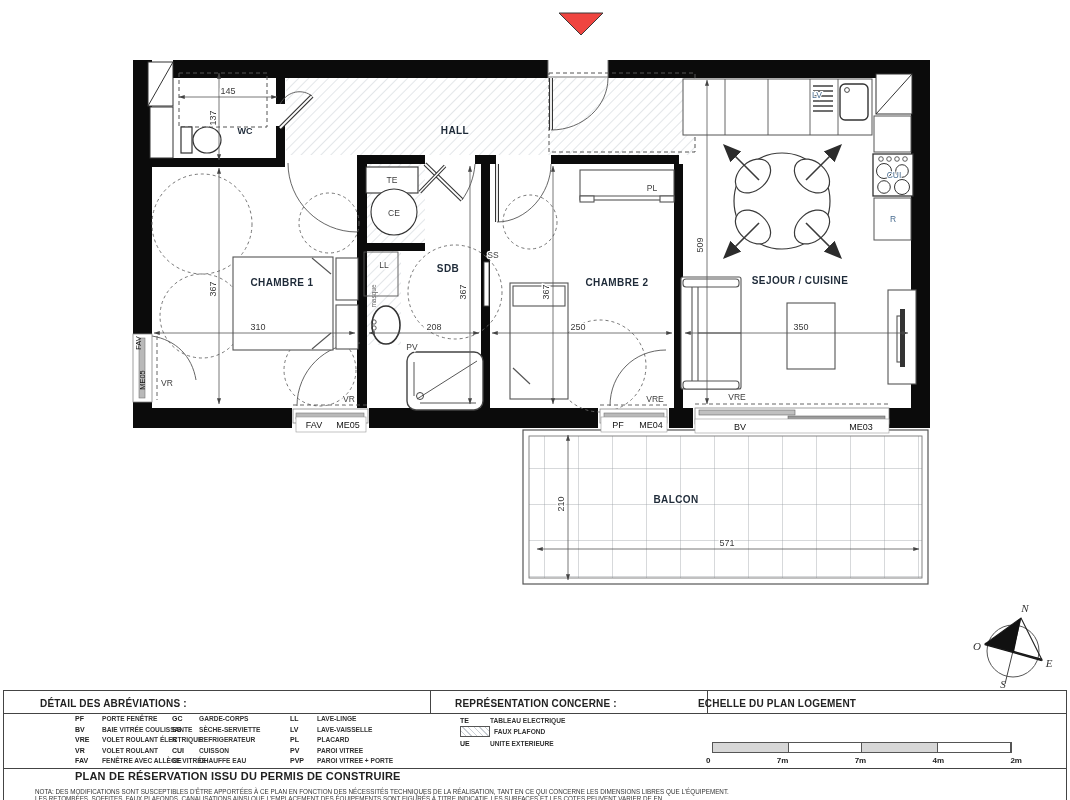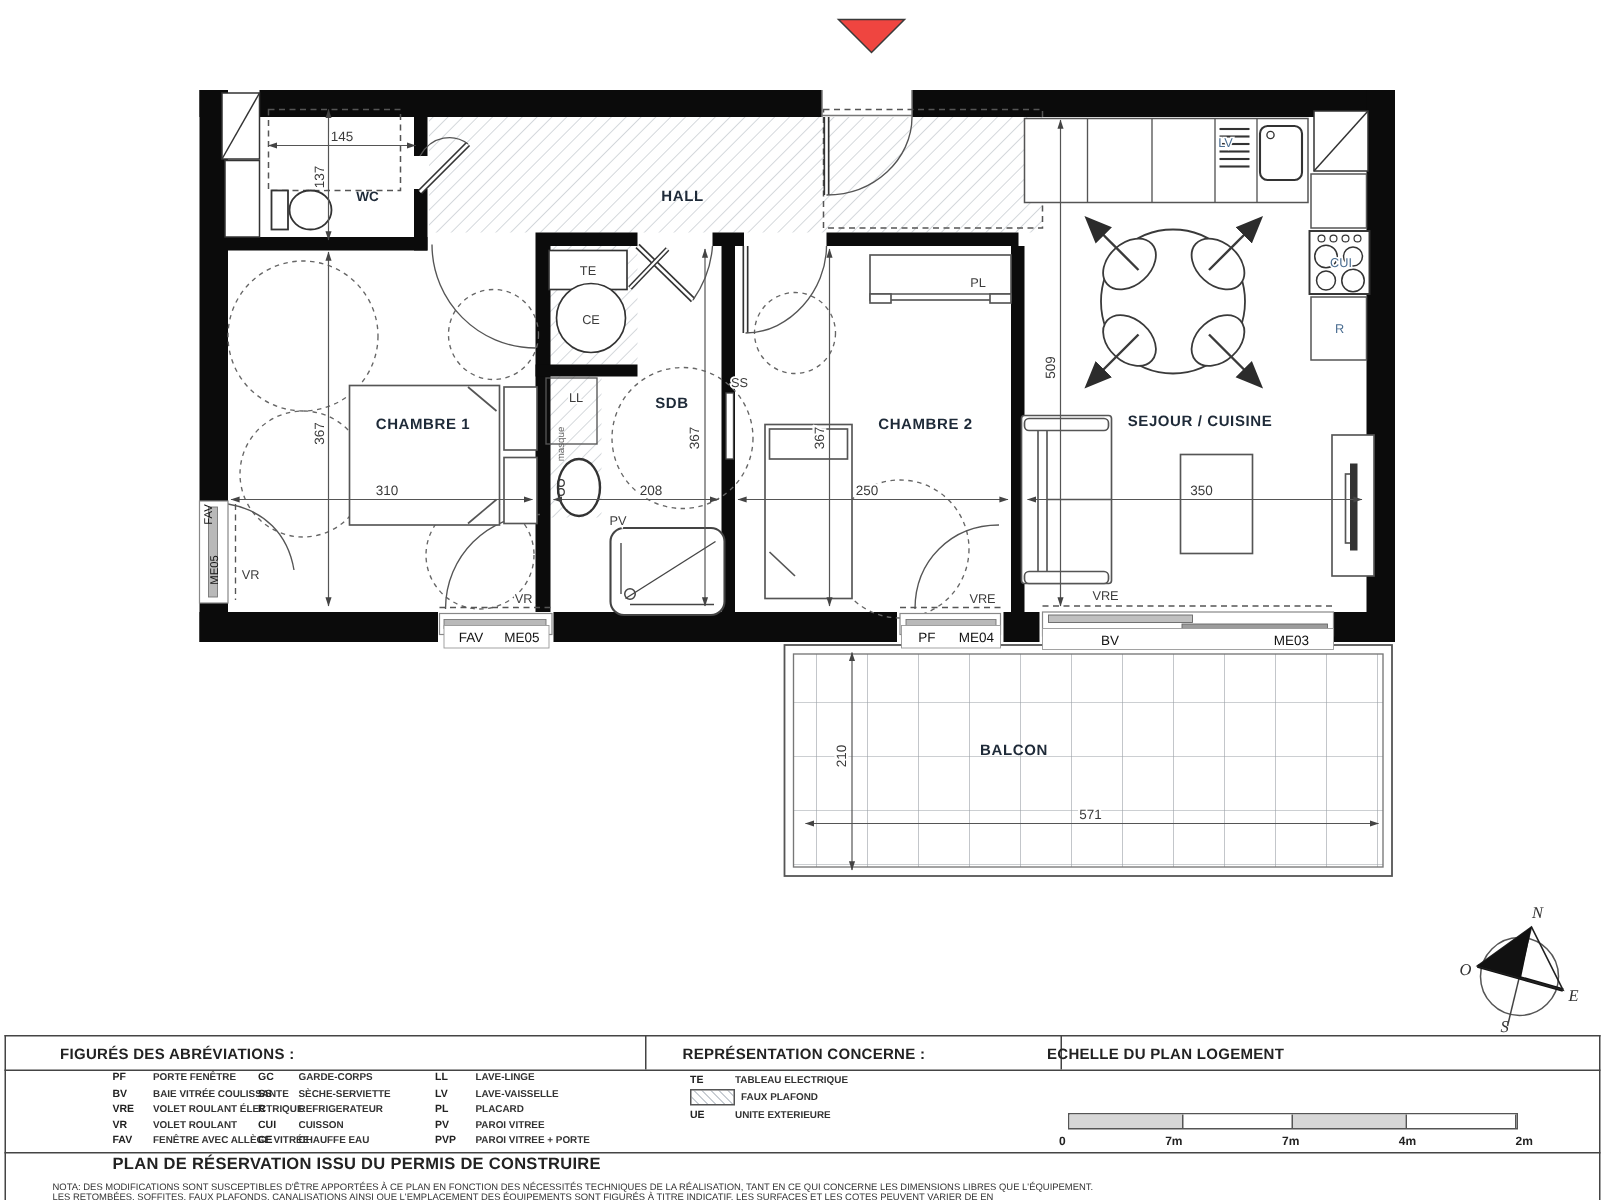--- a/index.html
+++ b/index.html
@@ -336,21 +336,21 @@
 </svg>
 
 <div class="hline" style="left:3px;top:690px;width:1064px;height:1px"></div>
 <div class="vline" style="left:3px;top:690px;width:1px;height:110px"></div>
 <div class="vline" style="left:1066px;top:690px;width:1px;height:110px"></div>
 <div class="vline" style="left:430px;top:690px;width:1px;height:23px"></div>
 <div class="vline" style="left:707px;top:690px;width:1px;height:23px"></div>
 <div class="hline" style="left:3px;top:713px;width:1064px;height:1px"></div>
 <div class="hline" style="left:3px;top:768px;width:1064px;height:1px"></div>
 
-<div class="legend-title" style="left:40px;top:698px">FIGURÉS DES ABRÉVIATIONS :</div>
+<div class="legend-title" style="left:40px;top:698px">DÉTAIL DES ABRÉVIATIONS :</div>
 <div class="legend-title" style="left:455px;top:698px">REPRÉSENTATION CONCERNE :</div>
 <div class="legend-title" style="left:698px;top:698px">ECHELLE DU PLAN LOGEMENT</div>
 
 <div class="lcol" style="left:75px">
     <div class="lrow">
       <span class="abbr">PF</span>
       <span class="desc">PORTE FENÊTRE</span>
     </div>
     <div class="lrow">
       <span class="abbr">BV</span>

